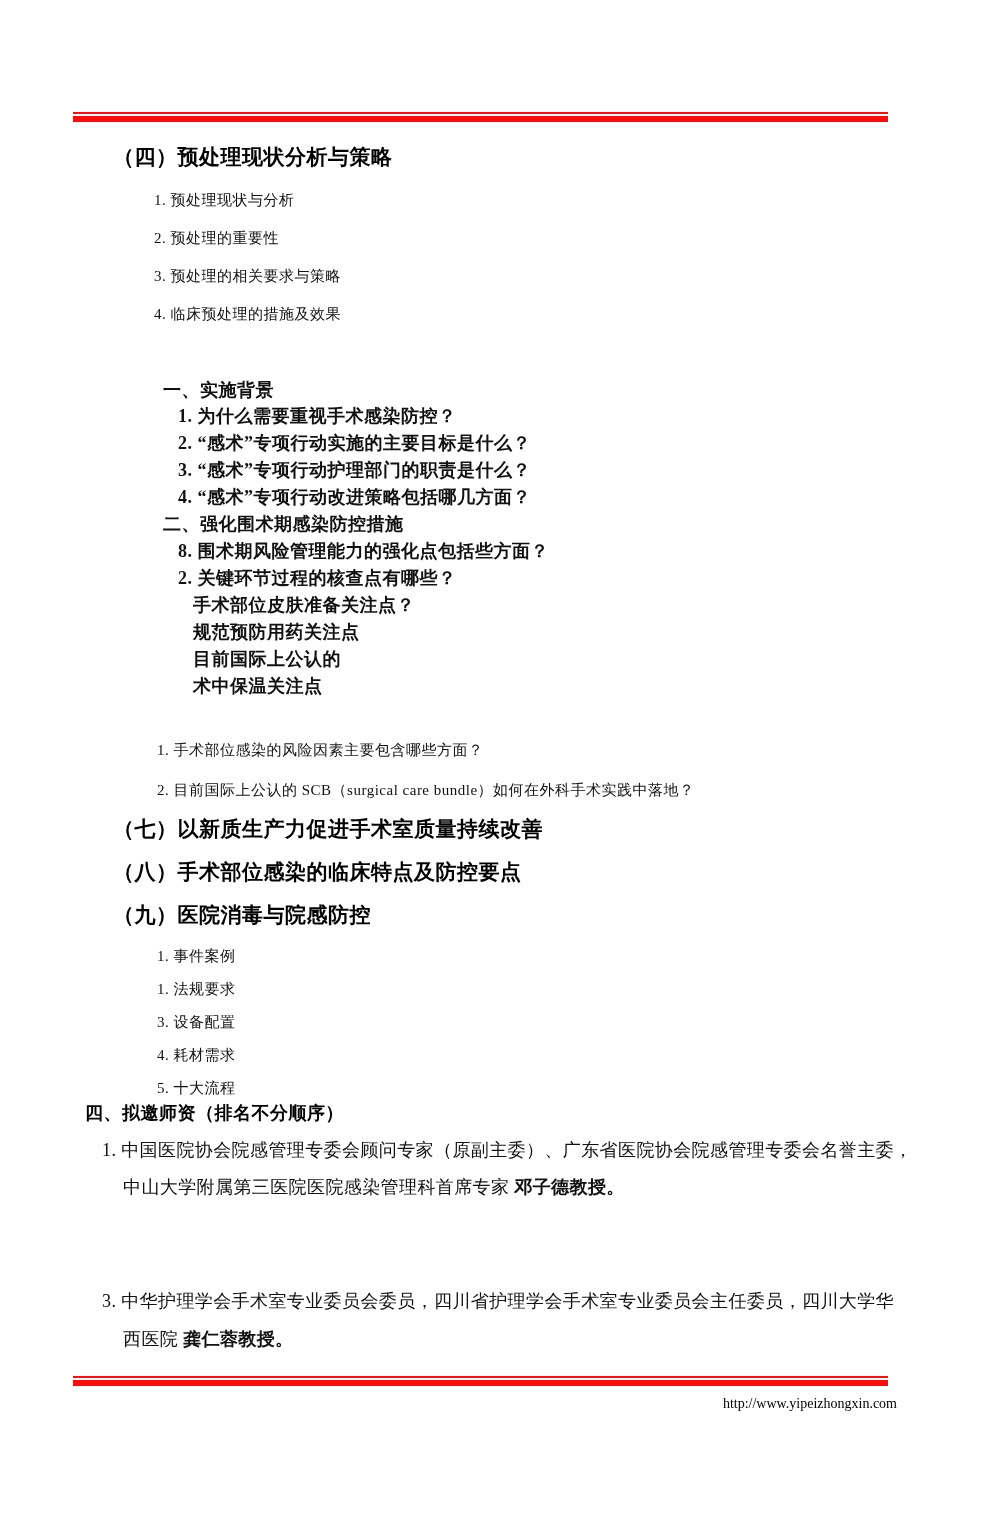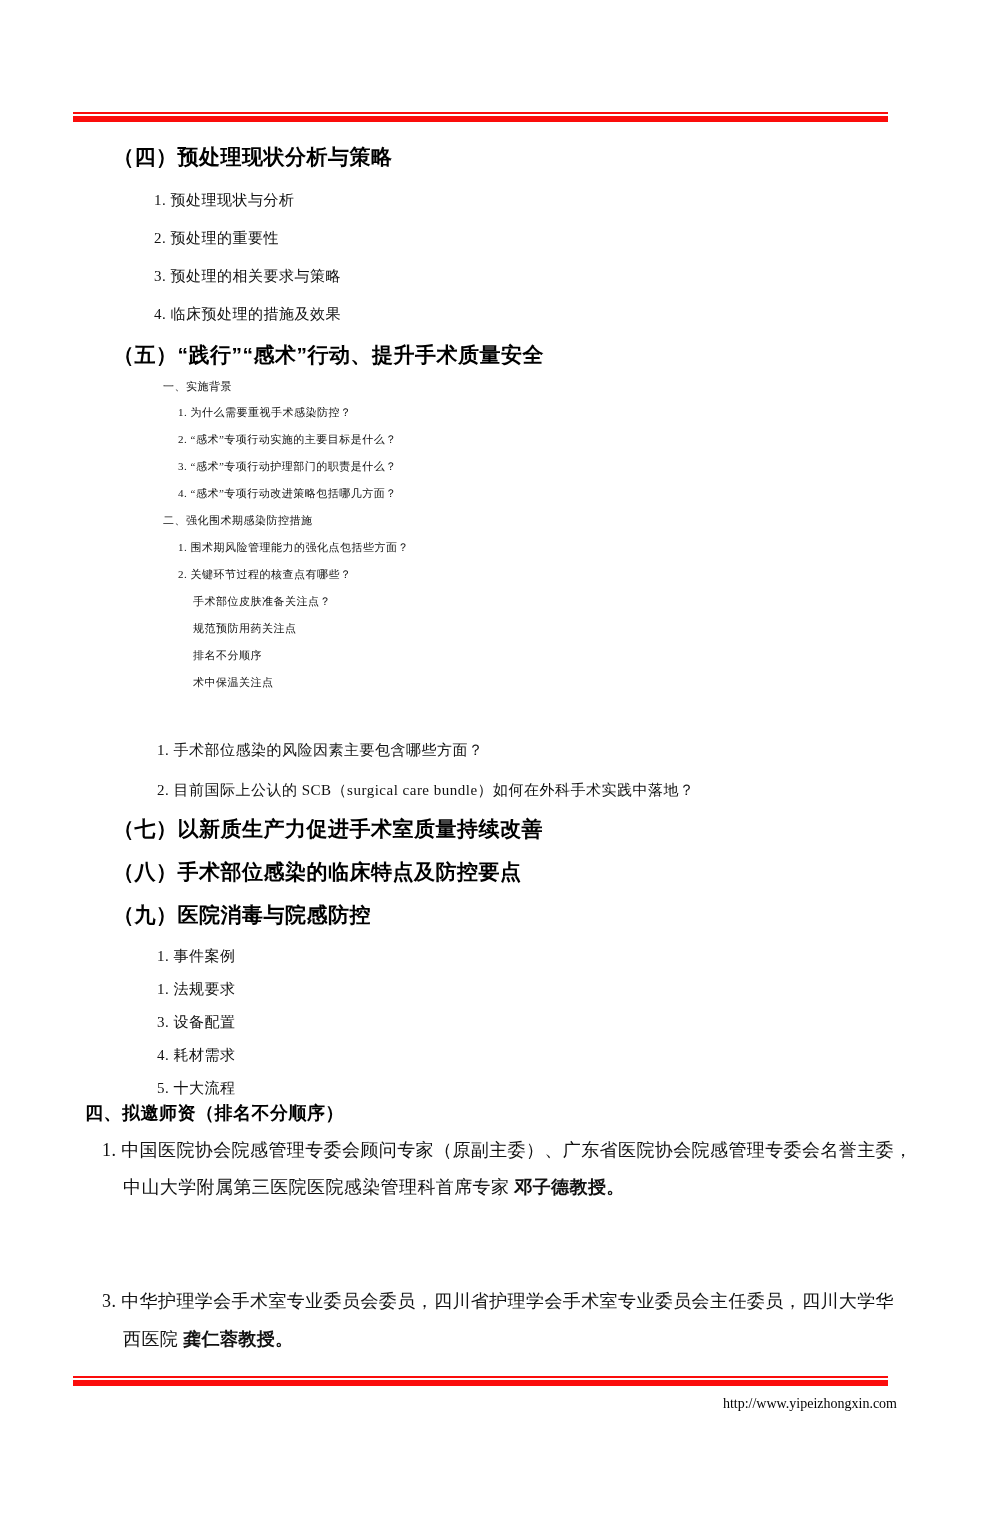--- a/index.html
+++ b/index.html
@@ -8,21 +8,21 @@
     width:1000px;height:1535px;
     background:#ffffff;
     font-family:"Liberation Serif","DejaVu Serif",serif;
     color:#111;
     overflow:hidden;
   }
   .ln{position:absolute;white-space:nowrap;line-height:1.15;}
   .h1b{font-size:21px;font-weight:700;font-family:"Liberation Sans","DejaVu Sans",sans-serif;letter-spacing:0.5px;color:#000;}
   .h2b{font-size:18px;font-weight:700;font-family:"Liberation Sans","DejaVu Sans",sans-serif;letter-spacing:0.5px;color:#000;}
   .it14{font-size:15px;color:#111;letter-spacing:0.5px;}
-  .it15{font-size:11px;color:#111;letter-spacing:0.5px;}
+  .it15{font-size:18px;color:#111;letter-spacing:0.5px;font-weight:bold;}
   .fac{font-size:18px;color:#111;letter-spacing:0.4px;}
   .b{font-weight:700;font-family:"Liberation Sans","DejaVu Sans",sans-serif;}
   .rule{position:absolute;left:73px;width:815px;}
   .rule .thin{height:2px;background:#fb0d0c;}
   .rule .gap{height:2px;background:#ffffff;}
   .rule .thick{height:6px;background:#fb0d0c;}
   .footer-url{
     position:absolute;top:1396px;right:103px;
     font-size:14px;color:#000;
     font-family:"Liberation Serif","DejaVu Serif",serif;
@@ -38,32 +38,31 @@
     <div class="gap"></div>
     <div class="thick"></div>
   </div>
 
   <div class="ln h1b" style="top:145px;left:113px">（四）预处理现状分析与策略</div>
   <div class="ln it14" style="top:192px;left:154px">1. 预处理现状与分析</div>
   <div class="ln it14" style="top:230px;left:154px">2. 预处理的重要性</div>
   <div class="ln it14" style="top:268px;left:154px">3. 预处理的相关要求与策略</div>
   <div class="ln it14" style="top:306px;left:154px">4. 临床预处理的措施及效果</div>
 
-  <div class="ln h1b" style="top:343px;left:113px">（五）“践行”“感术”行动、提升手术质量安全</div>
   <div class="ln it15" style="top:380px;left:163px">一、实施背景</div>
   <div class="ln it15" style="top:406px;left:178px">1. 为什么需要重视手术感染防控？</div>
   <div class="ln it15" style="top:433px;left:178px">2. “感术”专项行动实施的主要目标是什么？</div>
   <div class="ln it15" style="top:460px;left:178px">3. “感术”专项行动护理部门的职责是什么？</div>
   <div class="ln it15" style="top:487px;left:178px">4. “感术”专项行动改进策略包括哪几方面？</div>
   <div class="ln it15" style="top:514px;left:163px">二、强化围术期感染防控措施</div>
-  <div class="ln it15" style="top:541px;left:178px">1. 围术期风险管理能力的强化点包括些方面？</div>
+  <div class="ln it15" style="top:541px;left:178px">8. 围术期风险管理能力的强化点包括些方面？</div>
   <div class="ln it15" style="top:568px;left:178px">2. 关键环节过程的核查点有哪些？</div>
   <div class="ln it15" style="top:595px;left:193px">手术部位皮肤准备关注点？</div>
   <div class="ln it15" style="top:622px;left:193px">规范预防用药关注点</div>
-  <div class="ln it15" style="top:649px;left:193px">排名不分顺序</div>
+  <div class="ln it15" style="top:649px;left:193px">目前国际上公认的</div>
   <div class="ln it15" style="top:676px;left:193px">术中保温关注点</div>
 
   <div class="ln it14" style="top:742px;left:157px">1. 手术部位感染的风险因素主要包含哪些方面？</div>
   <div class="ln it14" style="top:782px;left:157px">2. 目前国际上公认的 SCB（surgical care bundle）如何在外科手术实践中落地？</div>
 
   <div class="ln h1b" style="top:817px;left:113px">（七）以新质生产力促进手术室质量持续改善</div>
   <div class="ln h1b" style="top:860px;left:113px">（八）手术部位感染的临床特点及防控要点</div>
   <div class="ln h1b" style="top:903px;left:113px">（九）医院消毒与院感防控</div>
   <div class="ln it14" style="top:948px;left:157px">1. 事件案例</div>
   <div class="ln it14" style="top:981px;left:157px">1. 法规要求</div>

